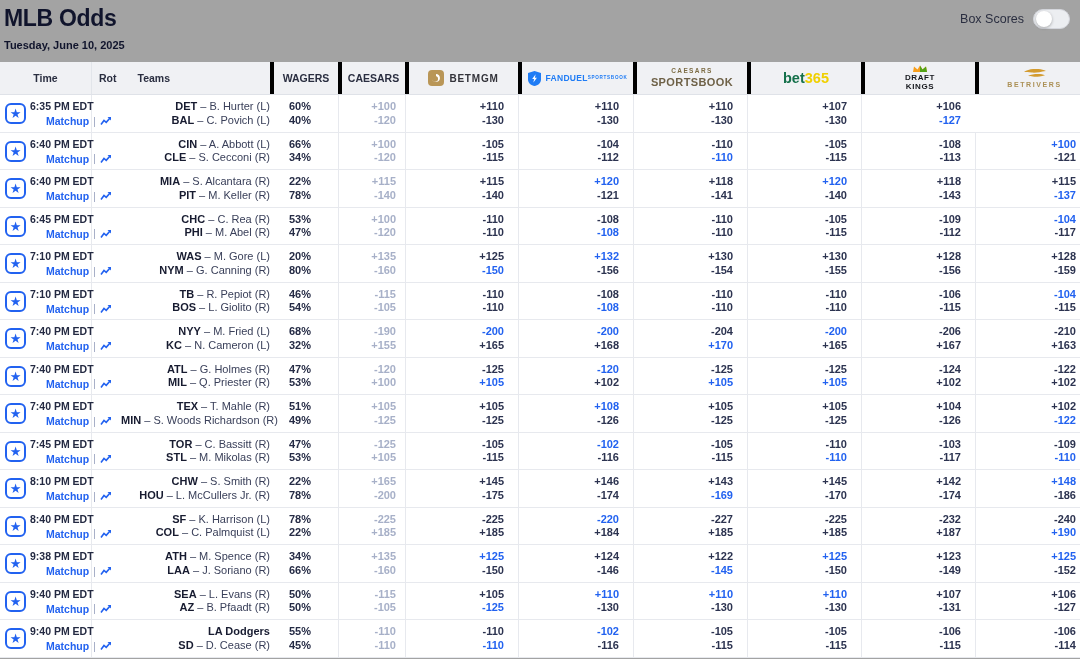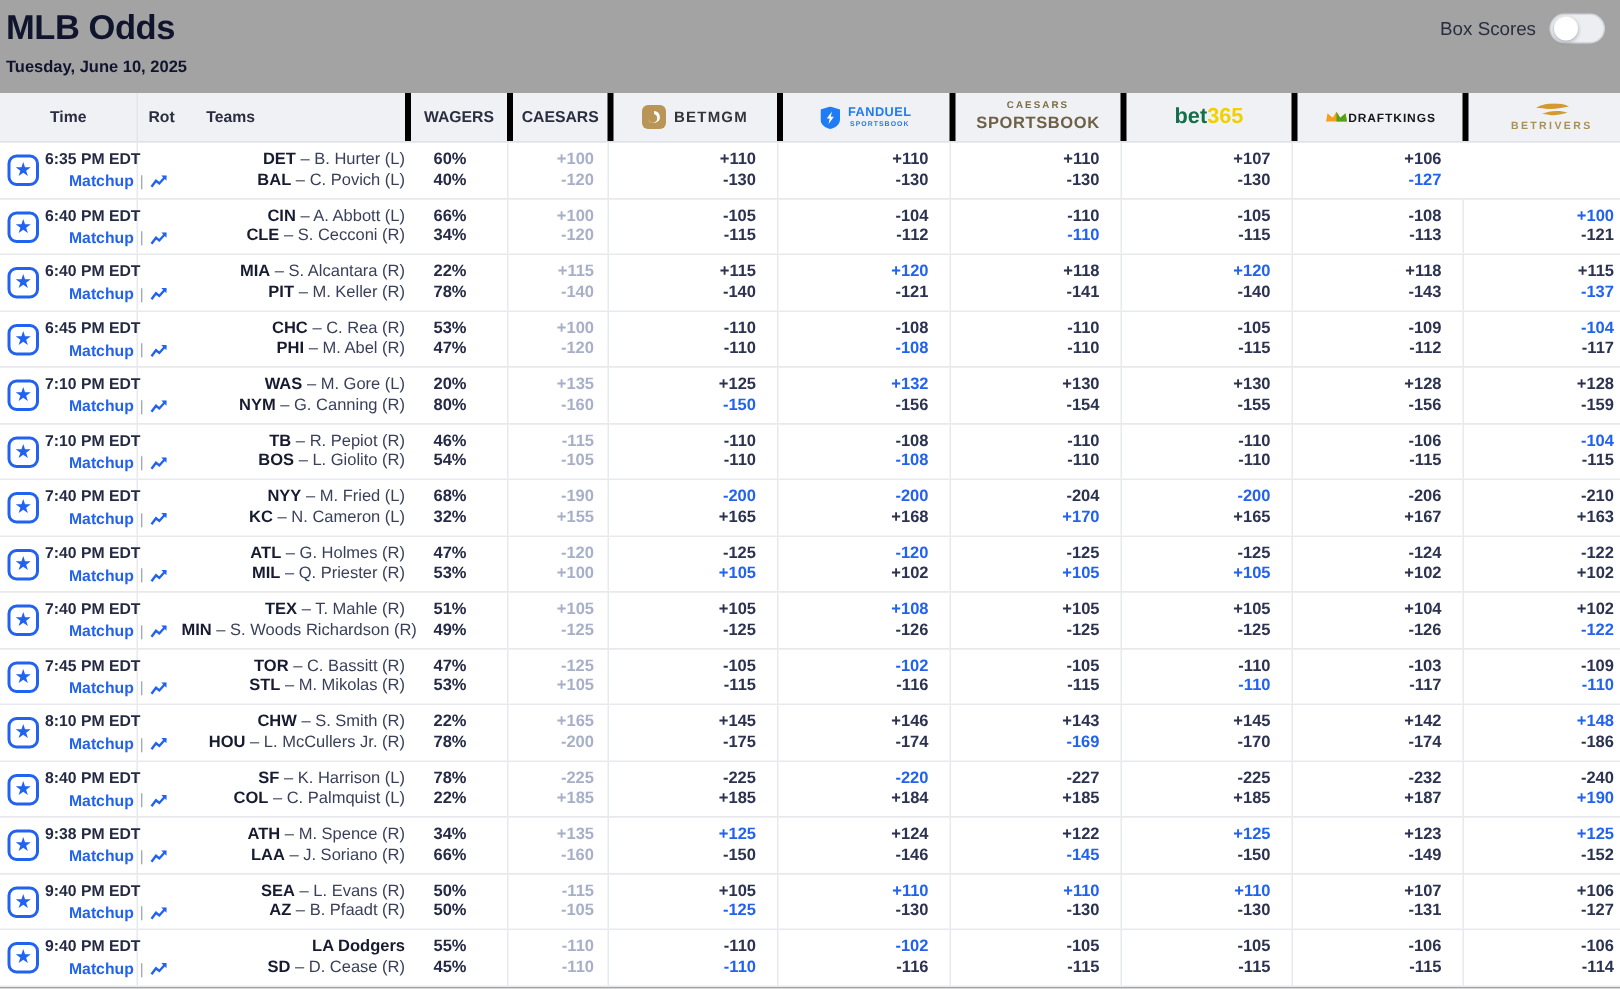--- a/index.html
+++ b/index.html
@@ -45,29 +45,29 @@
   .c-opener { border-left:1px solid var(--line); padding-right:9px; }
   .c-opener div { color:var(--opener); }
   .odds-cell { border-left:1px solid var(--line); padding-right:14px; cursor:pointer; }
   .odd.best { color:var(--accent); }
 
   
   .logo { display:flex; align-items:center; justify-content:center; gap:5px; }
   .lg-betmgm .txt { font-size:10px; letter-spacing:.8px; color:#33333a; }
   .lg-betmgm .txt b { font-weight:800; }
   .mgm-box { width:16px; height:16px; border-radius:4px; background:#b99657; display:flex; align-items:center; justify-content:center; }
-  .fd-col { display:flex; flex-direction:column; line-height:1; }
+  .fd-col { display:flex; flex-direction:row; line-height:1; }
   .fd1 { font-size:8.5px; font-weight:800; color:#1f7cf5; letter-spacing:.3px; }
   .fd2 { font-size:4.6px; font-weight:700; color:#1f7cf5; letter-spacing:.7px; margin-top:2px; }
   .cz-col { display:flex; flex-direction:column; line-height:1; }
   .cz1 { font-size:6.5px; font-weight:700; color:#7d6d45; letter-spacing:1.4px; }
   .cz2 { font-size:11px; font-weight:800; color:#6e6147; letter-spacing:.4px; margin-top:2px; }
   .b365 { font-size:14.5px; font-weight:800; line-height:1; }
   .b365 .g { color:#14704a; } .b365 .y { color:#f0d000; }
-  .dk-col { display:flex; flex-direction:row; align-items:center; line-height:1; }
+  .dk-col { display:flex; flex-direction:column; align-items:center; line-height:1; }
   .dk1 { font-size:8px; font-weight:800; color:#15171c; letter-spacing:.6px; margin-top:1px; }
   .br-col { display:flex; flex-direction:column; align-items:center; line-height:1; }
   .br1 { font-size:7px; font-weight:700; color:#ab9055; letter-spacing:1.6px; margin-top:2px; }
 </style>
 </head>
 <body>
 
 <div class="page">
   <div class="topbar">
     <div>

